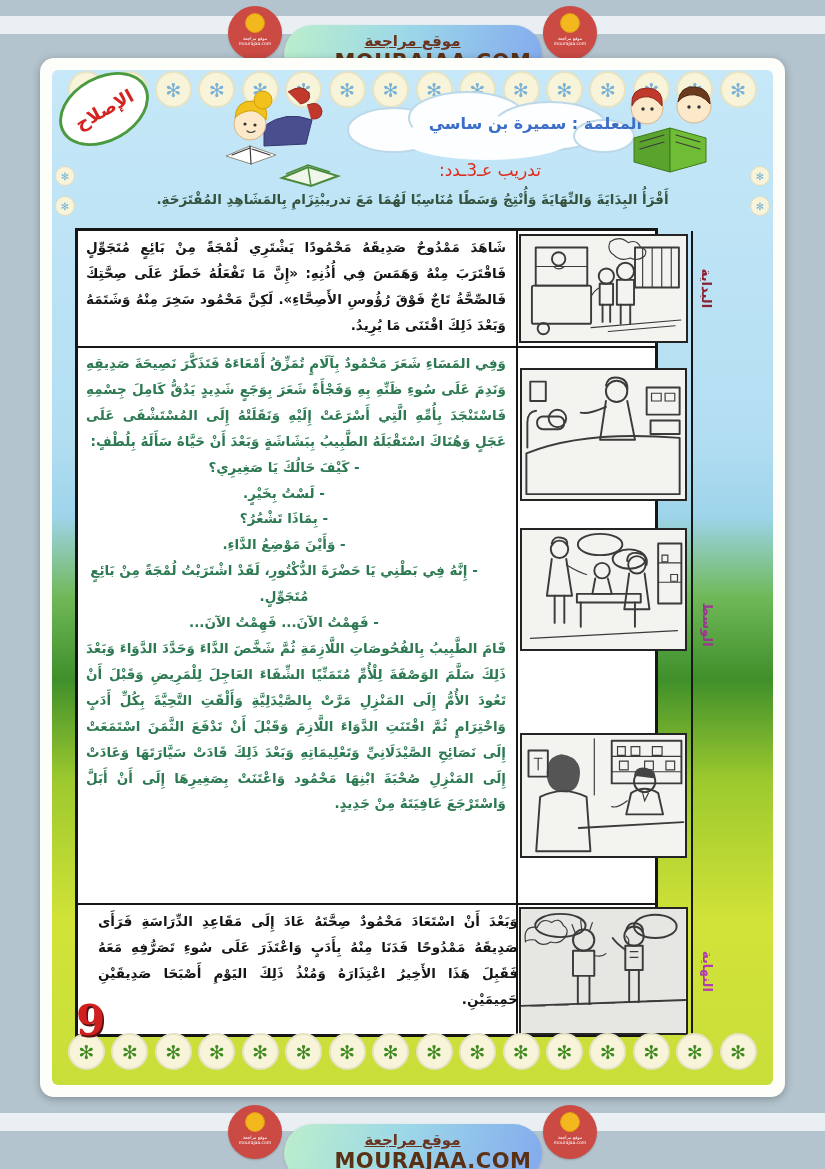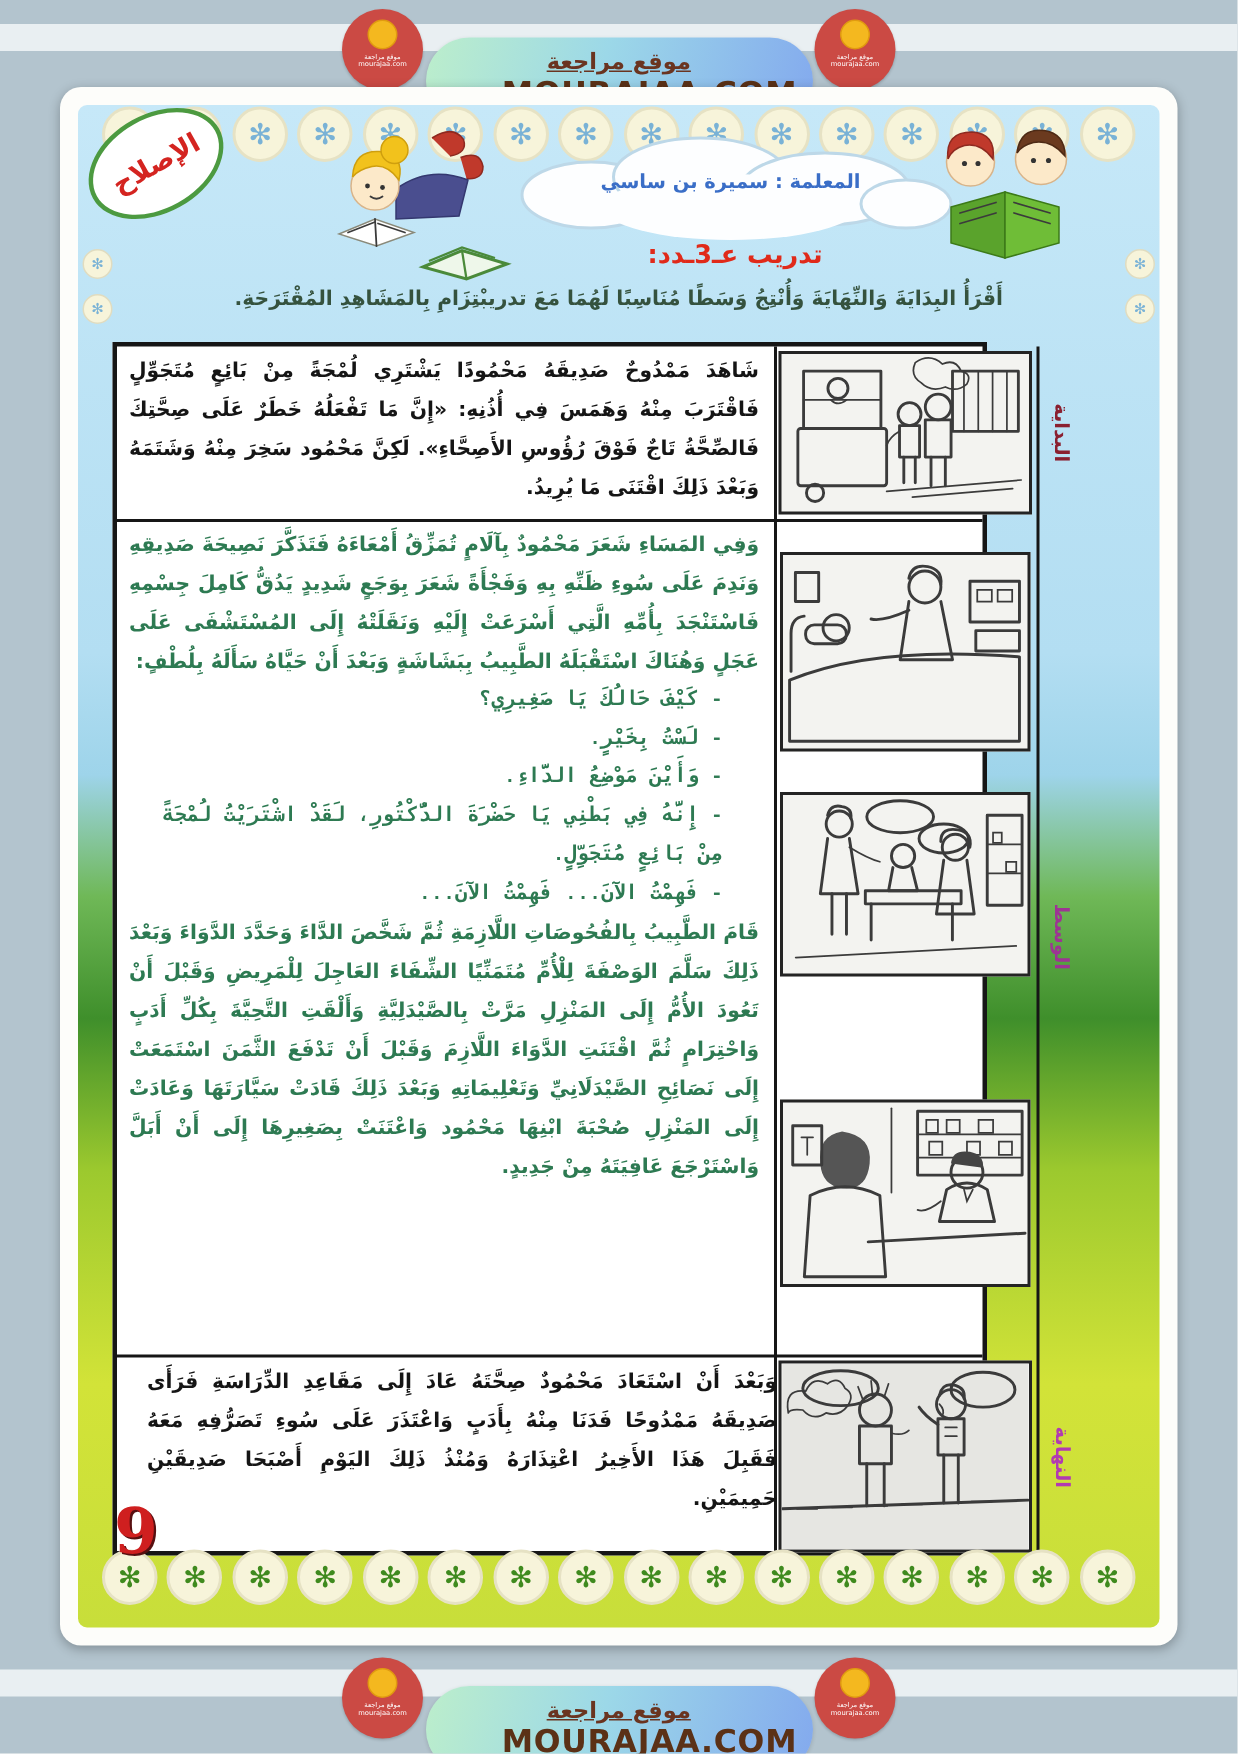--- a/index.html
+++ b/index.html
@@ -51,40 +51,40 @@
     background:#f7f4da; border:1px solid #e0dcc0; display:flex; align-items:center; justify-content:center; }
   .mini::before { content:"✻"; font-size:10px; color:#79b2d6; }
 
   
   .badge { position:absolute; left:16px; top:18px; width:96px; height:66px;
     background:#fff; border:3px solid #4c9a40; border-radius:50%;
     transform:rotate(-29deg); display:flex; align-items:center; justify-content:center; }
   .badge span { color:#d42420; font-weight:bold; font-size:18px; direction:rtl; }
   .cloud { position:absolute; left:292px; top:26px; width:310px; height:84px; }
   .cloud svg { width:100%; height:100%; }
-  .cloud .cloud-txt { position:absolute; left:0; right:0; top:30px; text-align:center;
-    color:#3a6ec7; font-weight:bold; font-size:13px; direction:rtl; }
+  .cloud .cloud-txt { position:absolute; left:0; right:0; top:30px; text-align:right;
+    color:#3a6ec7; font-weight:bold; font-size:16px; direction:rtl; }
   .girl-art { position:absolute; left:168px; top:22px; width:135px; height:100px; }
   .kids-art { position:absolute; left:562px; top:18px; width:140px; height:104px; }
   .book-art { position:absolute; left:238px; top:98px; width:66px; height:32px; }
 
   .ex-title { position:absolute; left:300px; top:102px; width:300px; text-align:center;
-    color:#e02a1a; font-weight:bold; font-size:17px; direction:rtl; }
+    color:#e02a1a; font-weight:normal; font-size:17px; direction:rtl; }
   .instruction { position:absolute; left:42px; right:42px; top:133px; text-align:center;
     color:#35523e; font-weight:bold; font-size:13.5px; direction:rtl; }
 
   
   .tbl { position:absolute; left:35px; top:170px; width:583px; height:809px;
     background:#fff; border:3px solid #161616; }
   .vline { position:absolute; top:0; bottom:0; width:2px; background:#161616; }
   .hline { position:absolute; left:0; right:0; height:2px; background:#161616; }
   .txt { position:absolute; direction:rtl; text-align:justify; font-weight:bold;
     font-size:13.5px; line-height:1.92; padding:3px 8px 0 6px; }
   .txt.black { color:#151515; } .txt.green { color:#2d7a52; }
-  .dlg { padding-right:24px; text-align:right;font-family:Liberation Mono, monospace; }
+  .dlg { padding-right:24px; text-align:center; }
   .scene { position:absolute; border:2px solid #242424; background:#f3f3f0; overflow:hidden; }
   .scene svg { width:100%; height:100%; display:block; }
   .ln { fill:none; stroke:#3b3b3b; stroke-width:2; stroke-linecap:round; stroke-linejoin:round; }
   .lt { fill:none; stroke:#3b3b3b; stroke-width:1.2; stroke-linecap:round; }
   .lbl { position:absolute; left:613px; width:32px; display:flex;
     align-items:center; justify-content:center; }
   .lbl span { transform:rotate(90deg); white-space:nowrap; font-weight:bold;
     font-size:13px; direction:rtl; }
   .pagenum { position:absolute; left:36px; top:938px; font-size:42px; font-weight:bold;
     color:#cf1f1f; text-shadow:1.5px 1.5px 0 #571011; font-family:"DejaVu Serif", serif; }
@@ -198,20 +198,21 @@
     <div class="vline" style="left:613px"></div>
     <div class="hline" style="top:115px"></div>
     <div class="hline" style="top:672px"></div>
 
     <div class="txt black" style="left:2px; top:1px; width:434px; height:112px">شَاهَدَ مَمْدُوحٌ صَدِيقَهُ مَحْمُودًا يَشْتَرِي لُمْجَةً مِنْ بَائِعٍ مُتَجَوِّلٍ فَاقْتَرَبَ مِنْهُ وَهَمَسَ فِي أُذُنِهِ: «إِنَّ مَا تَفْعَلُهُ خَطَرٌ عَلَى صِحَّتِكَ فَالصِّحَّةُ تَاجٌ فَوْقَ رُؤُوسِ الأَصِحَّاءِ». لَكِنَّ مَحْمُود سَخِرَ مِنْهُ وَشَتَمَهُ وَبَعْدَ ذَلِكَ اقْتَنَى مَا يُرِيدُ.</div>
 
     <div class="txt green" style="left:2px; top:117px; width:434px; height:553px">
       <p>وَفِي المَسَاءِ شَعَرَ مَحْمُودٌ بِآلَامٍ تُمَزِّقُ أَمْعَاءَهُ فَتَذَكَّرَ نَصِيحَةَ صَدِيقِهِ وَنَدِمَ عَلَى سُوءِ ظَنِّهِ بِهِ وَفَجْأَةً شَعَرَ بِوَجَعٍ شَدِيدٍ يَدُقُّ كَامِلَ جِسْمِهِ فَاسْتَنْجَدَ بِأُمِّهِ الَّتِي أَسْرَعَتْ إِلَيْهِ وَنَقَلَتْهُ إِلَى المُسْتَشْفَى عَلَى عَجَلٍ وَهُنَاكَ اسْتَقْبَلَهُ الطَّبِيبُ بِبَشَاشَةٍ وَبَعْدَ أَنْ حَيَّاهُ سَأَلَهُ بِلُطْفٍ:</p>
       <p class="dlg">- كَيْفَ حَالُكَ يَا صَغِيرِي؟</p>
       <p class="dlg">- لَسْتُ بِخَيْرٍ.</p>
+      <p class="dlg">- بِمَاذَا تَشْعُرُ؟</p>
       <p class="dlg">- وَأَيْنَ مَوْضِعُ الدَّاءِ.</p>
       <p class="dlg">- إِنَّهُ فِي بَطْنِي يَا حَضْرَةَ الدُّكْتُورِ، لَقَدْ اشْتَرَيْتُ لُمْجَةً مِنْ بَائِعٍ مُتَجَوِّلٍ.</p>
       <p class="dlg">- فَهِمْتُ الآنَ... فَهِمْتُ الآنَ...</p>
       <p>قَامَ الطَّبِيبُ بِالفُحُوصَاتِ اللَّازِمَةِ ثُمَّ شَخَّصَ الدَّاءَ وَحَدَّدَ الدَّوَاءَ وَبَعْدَ ذَلِكَ سَلَّمَ الوَصْفَةَ لِلْأُمِّ مُتَمَنِّيًا الشِّفَاءَ العَاجِلَ لِلْمَرِيضِ وَقَبْلَ أَنْ تَعُودَ الأُمُّ إِلَى المَنْزِلِ مَرَّتْ بِالصَّيْدَلِيَّةِ وَأَلْقَتِ التَّحِيَّةَ بِكُلِّ أَدَبٍ وَاحْتِرَامٍ ثُمَّ اقْتَنَتِ الدَّوَاءَ اللَّازِمَ وَقَبْلَ أَنْ تَدْفَعَ الثَّمَنَ اسْتَمَعَتْ إِلَى نَصَائِحِ الصَّيْدَلَانِيِّ وَتَعْلِيمَاتِهِ وَبَعْدَ ذَلِكَ قَادَتْ سَيَّارَتَهَا وَعَادَتْ إِلَى المَنْزِلِ صُحْبَةَ ابْنِهَا مَحْمُود وَاعْتَنَتْ بِصَغِيرِهَا إِلَى أَنْ أَبَلَّ وَاسْتَرْجَعَ عَافِيَتَهُ مِنْ جَدِيدٍ.</p>
     </div>
 
     <div class="txt black" style="left:14px; top:675px; width:434px; height:132px">وَبَعْدَ أَنْ اسْتَعَادَ مَحْمُودٌ صِحَّتَهُ عَادَ إِلَى مَقَاعِدِ الدِّرَاسَةِ فَرَأَى صَدِيقَهُ مَمْدُوحًا فَدَنَا مِنْهُ بِأَدَبٍ وَاعْتَذَرَ عَلَى سُوءِ تَصَرُّفِهِ مَعَهُ فَقَبِلَ هَذَا الأَخِيرُ اعْتِذَارَهُ وَمُنْذُ ذَلِكَ اليَوْمِ أَصْبَحَا صَدِيقَيْنِ حَمِيمَيْنِ.</div>
 
     <div class="scene" style="left:441px; top:3px; width:169px; height:109px">
       <svg viewBox="0 0 170 110">

